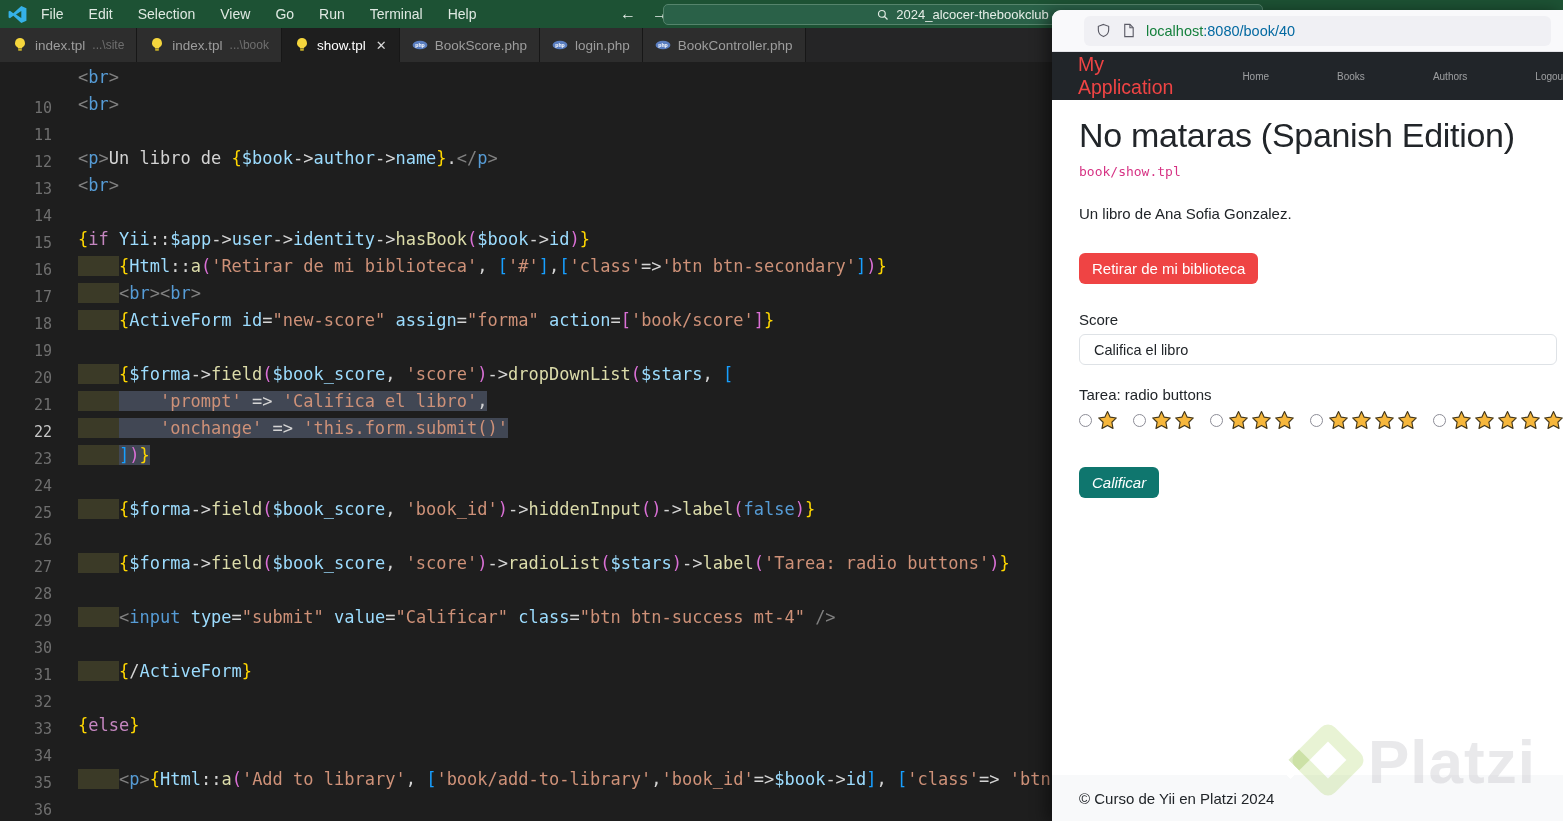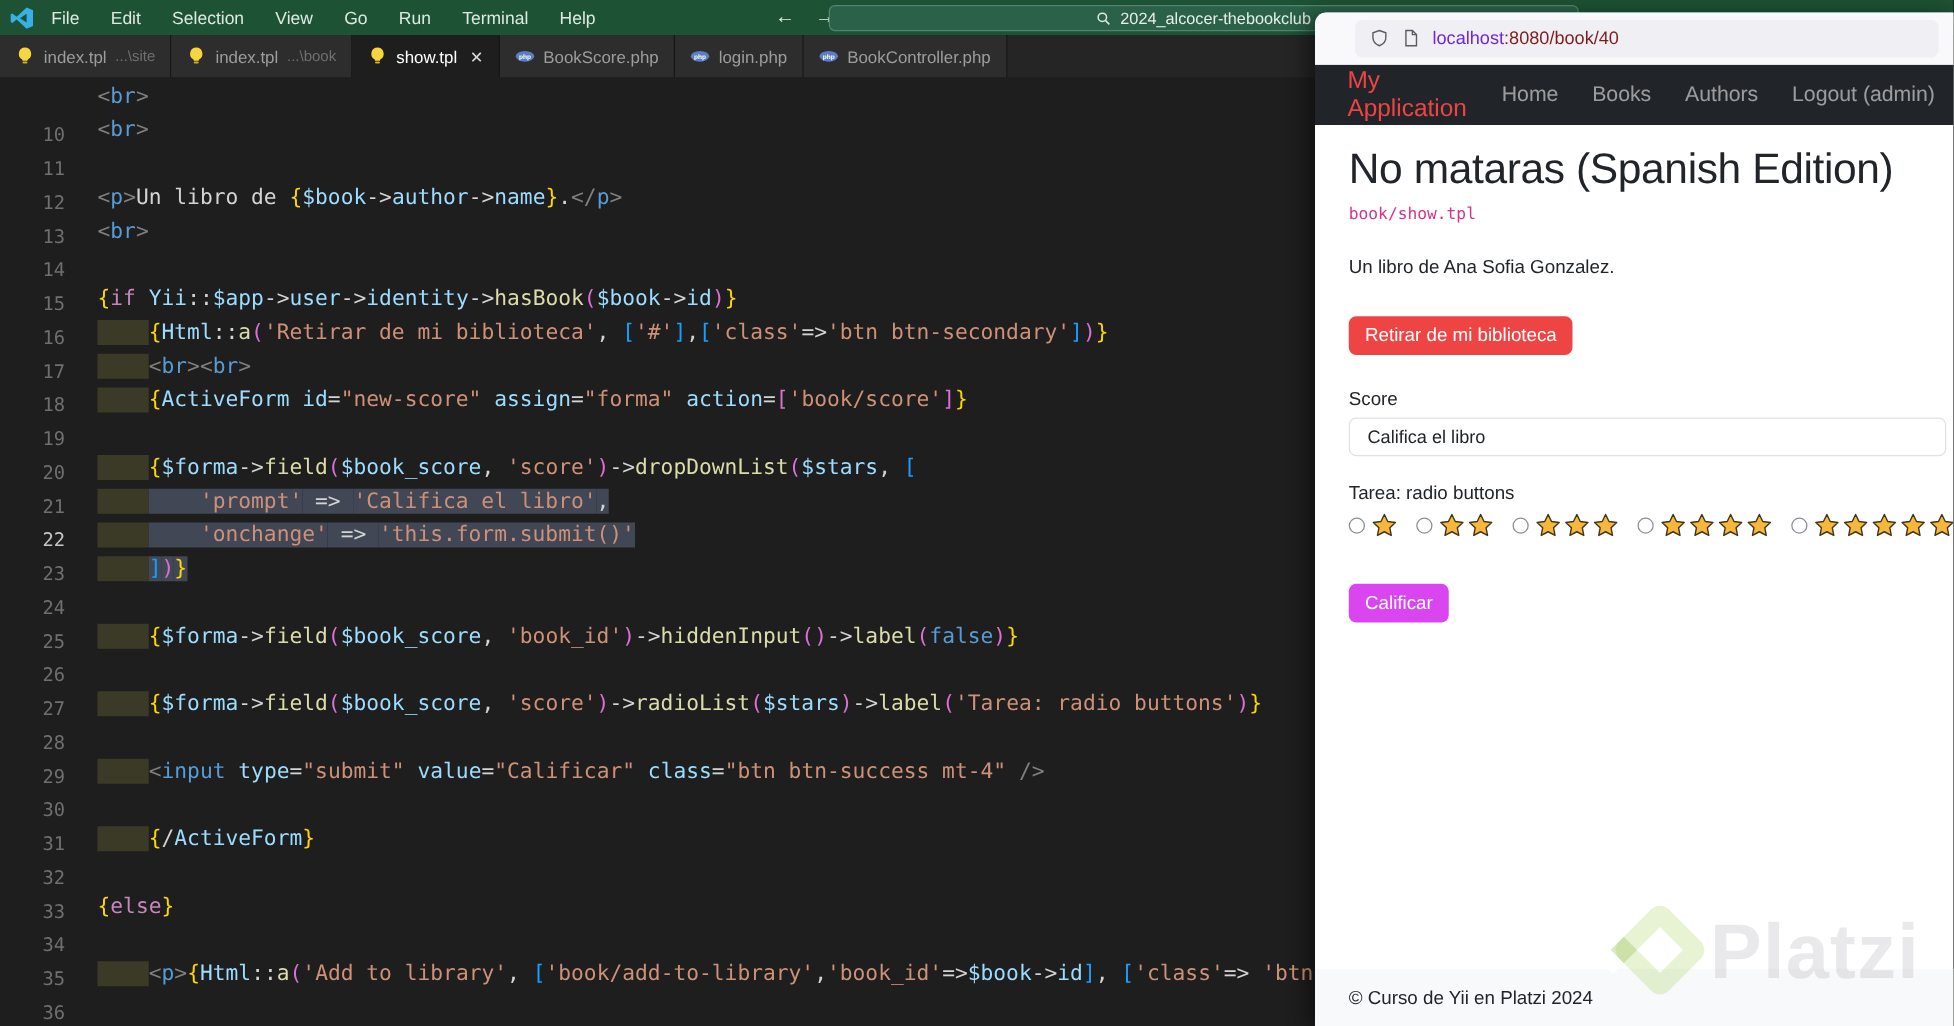--- a/index.html
+++ b/index.html
@@ -61,39 +61,39 @@
   .browser { position:absolute; left:1052px; top:10px; width:511px; height:811px;
              background:#ffffff; z-index:2; border-top-left-radius:9px;
              box-shadow:-6px 2px 16px rgba(0,0,0,.45); overflow:hidden; }
   .chrome { height:42px; background:#f9f9fb; border-bottom:1px solid #e3e3e8;
             display:flex; align-items:center; padding:0 12px 0 32px;
             border-top-left-radius:9px; }
   .urlpill { flex:1; height:30px; background:#f0f0f4; border-radius:6px;
              display:flex; align-items:center; gap:10px; padding:0 12px; cursor:text; }
   .urlpill svg { width:15px; height:15px; flex:0 0 auto; }
   .url { font-size:14.5px; white-space:nowrap; }
-  .url .host { color:#6d28d9; }
-  .url .path { color:#7f1d1d; }
+  .url .host { color:#15803d; }
+  .url .path { color:#0369a1; }
 
   .navbar { height:48px; background:#212529; display:flex; align-items:center;
             padding:0 26px; }
   .brand { color:#ef4444; font-size:19.5px; margin-right:28px; cursor:pointer; }
   .navlinks { display:flex; gap:27px; }
-  .nav-link { color:rgba(255,255,255,.55); font-size:17px; cursor:pointer; white-space:nowrap; }
+  .nav-link { color:rgba(255,255,255,.55); font-size:10px; cursor:pointer; white-space:nowrap;margin-left:41px; }
 
   .content { position:relative; padding:16px 27px 0 27px; height:675px; }
   .page-title { font-size:34px; font-weight:500; color:#212529; letter-spacing:-.3px; }
   .codepath { font-family:"DejaVu Sans Mono", monospace; font-size:13px; color:#d63384;
               margin-top:9px; }
   .desc { font-size:15px; color:#212529; margin-top:26px; }
   .btn { display:inline-block; border:none; border-radius:6px; color:#fff;
          font-size:15px; padding:7px 13px; cursor:pointer;
          font-family:"Liberation Sans", sans-serif; }
   .btn-secondary { background:#ef4444; margin-top:31px; }
-  .btn-success { background:#d946ef; margin-top:36px; }
+  .btn-success { background:#0f766e; margin-top:36px;font-style:italic; }
   .form-label { font-size:15px; color:#212529; margin-top:27px; }
   .form-select { margin-top:6px; width:calc(100% + 21px); height:31px; background:#fff;
                  border:1px solid #dee2e6; border-radius:6px; display:flex;
                  align-items:center; padding:0 14px; font-size:14.5px; color:#212529;
                  cursor:pointer; }
   .radiolabel { font-size:15px; color:#212529; margin-top:21px; }
   .stars-row { display:flex; align-items:center; margin-top:7px; }
   .rgroup { display:flex; align-items:center; margin-right:13px; }
   .radio { width:13px; height:13px; border:1px solid #8d8d97; border-radius:50%;
            background:#fff; margin-right:5px; flex:0 0 auto; cursor:pointer; }

